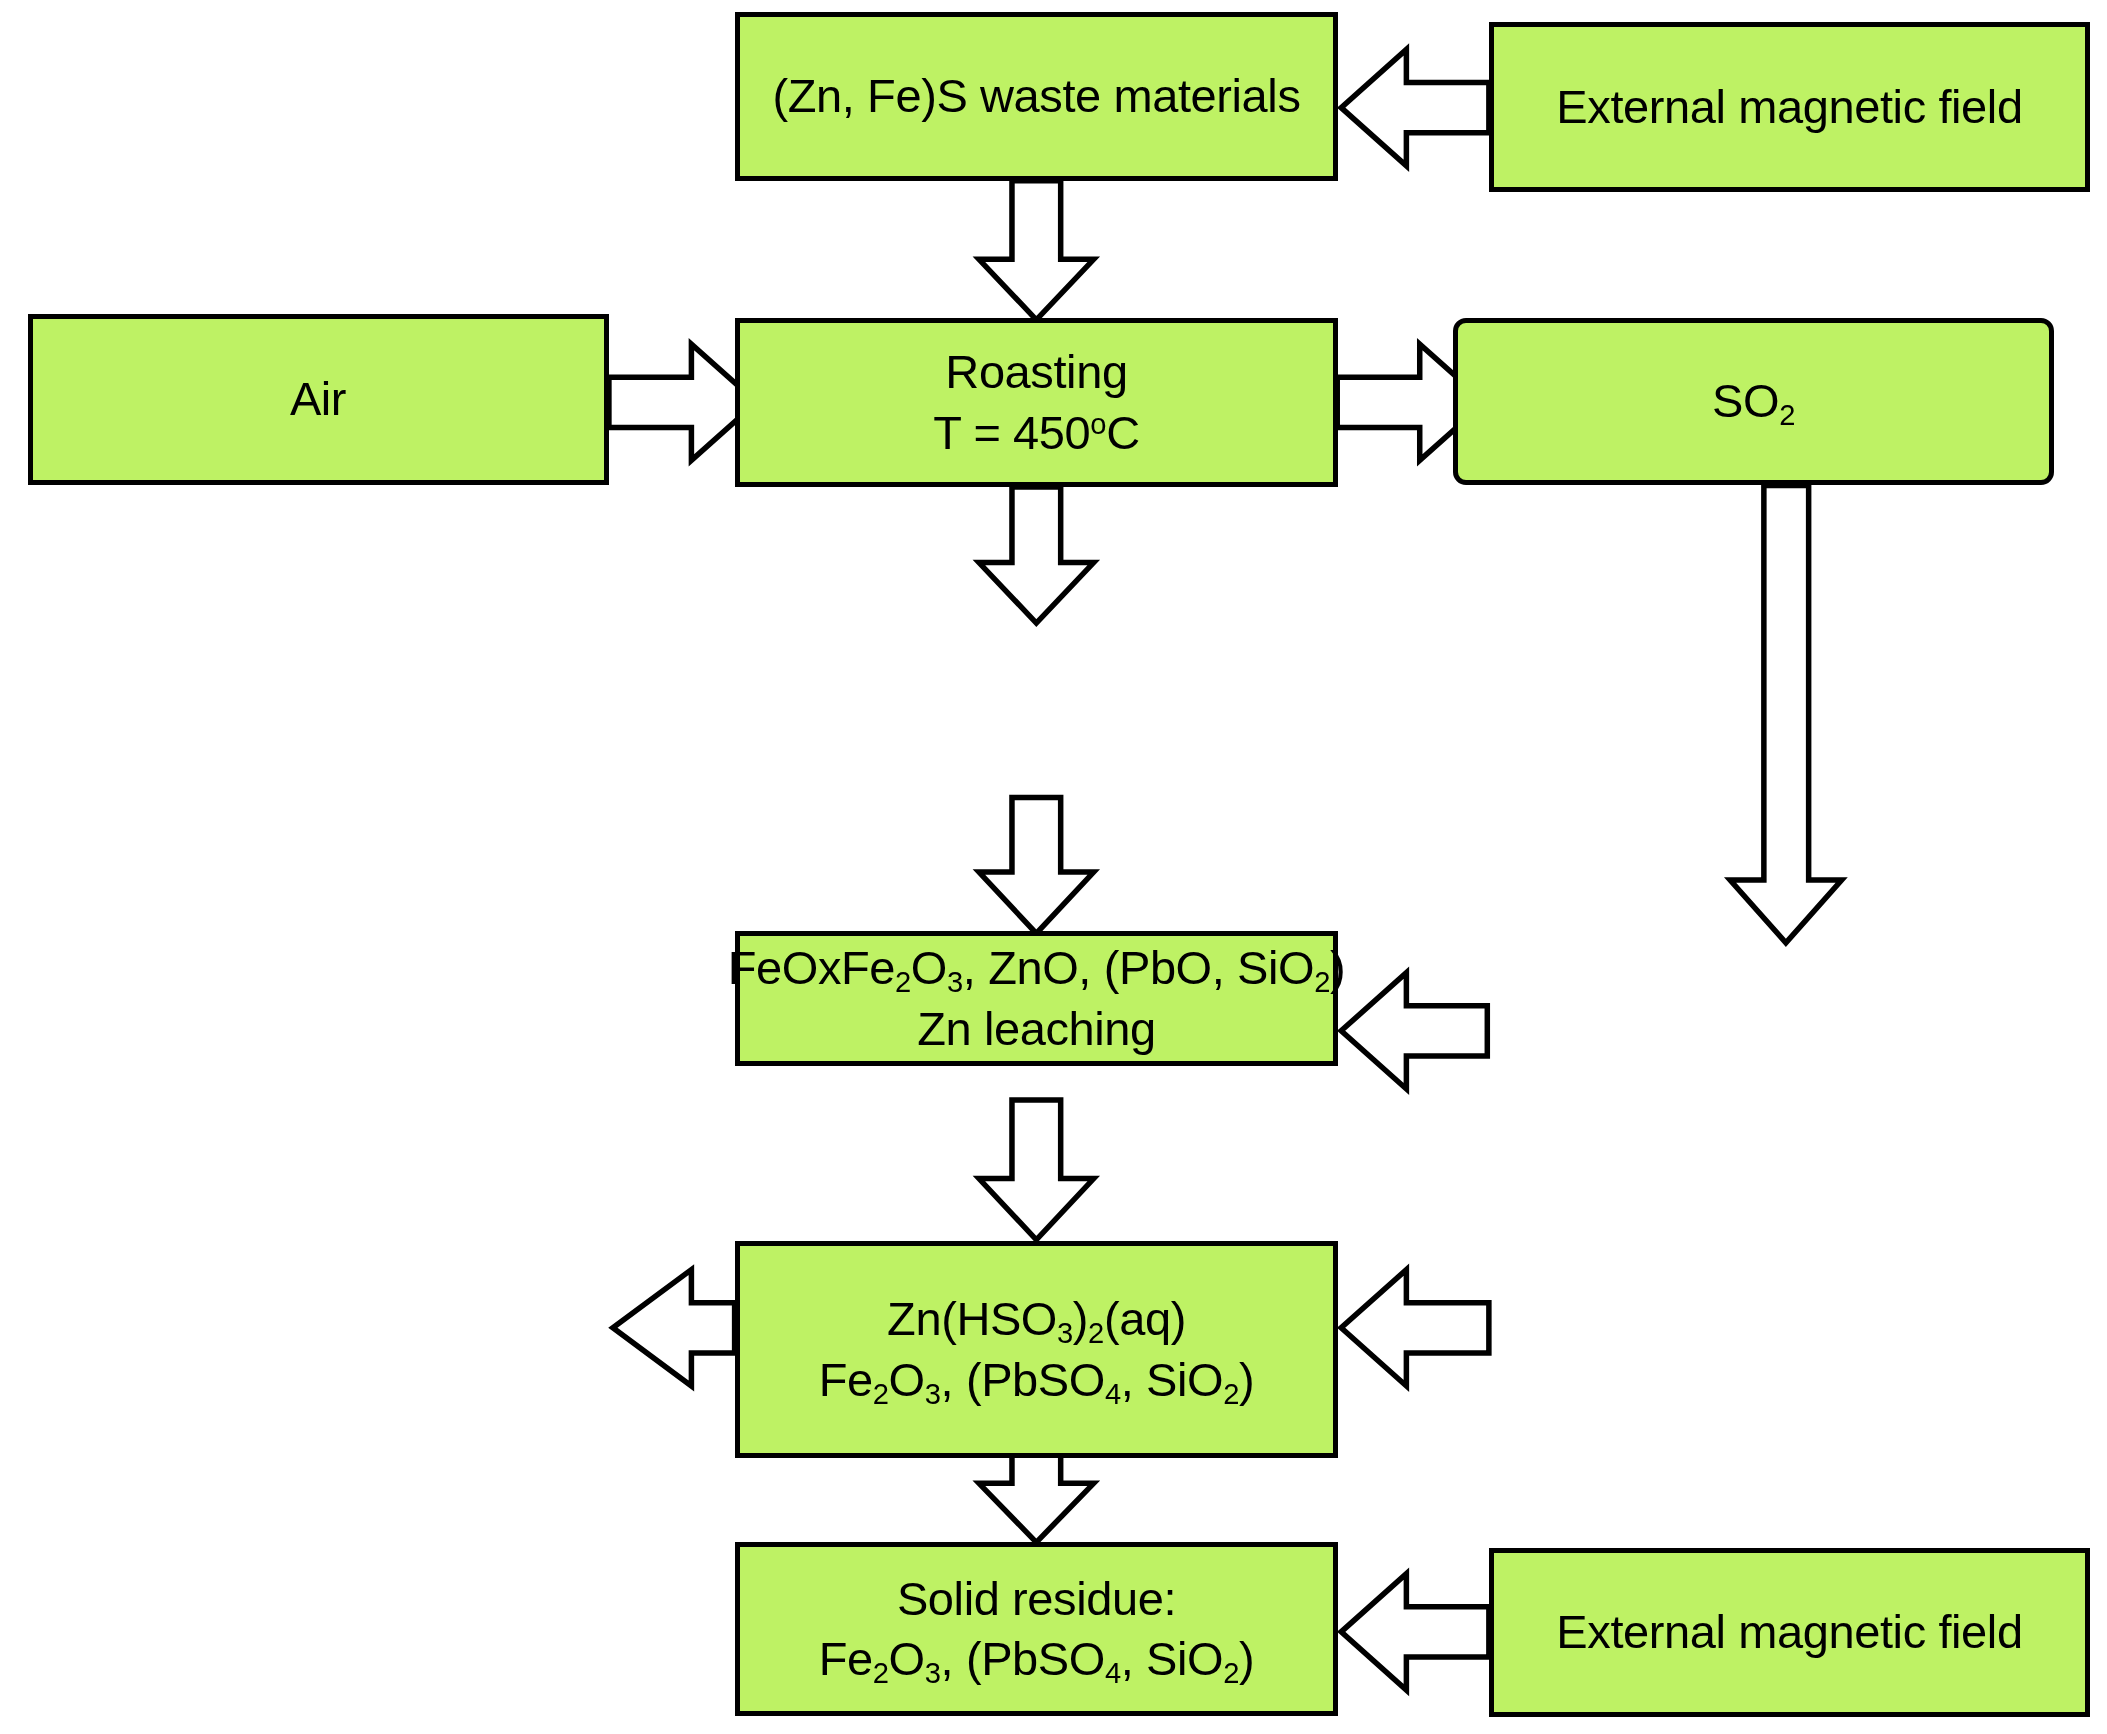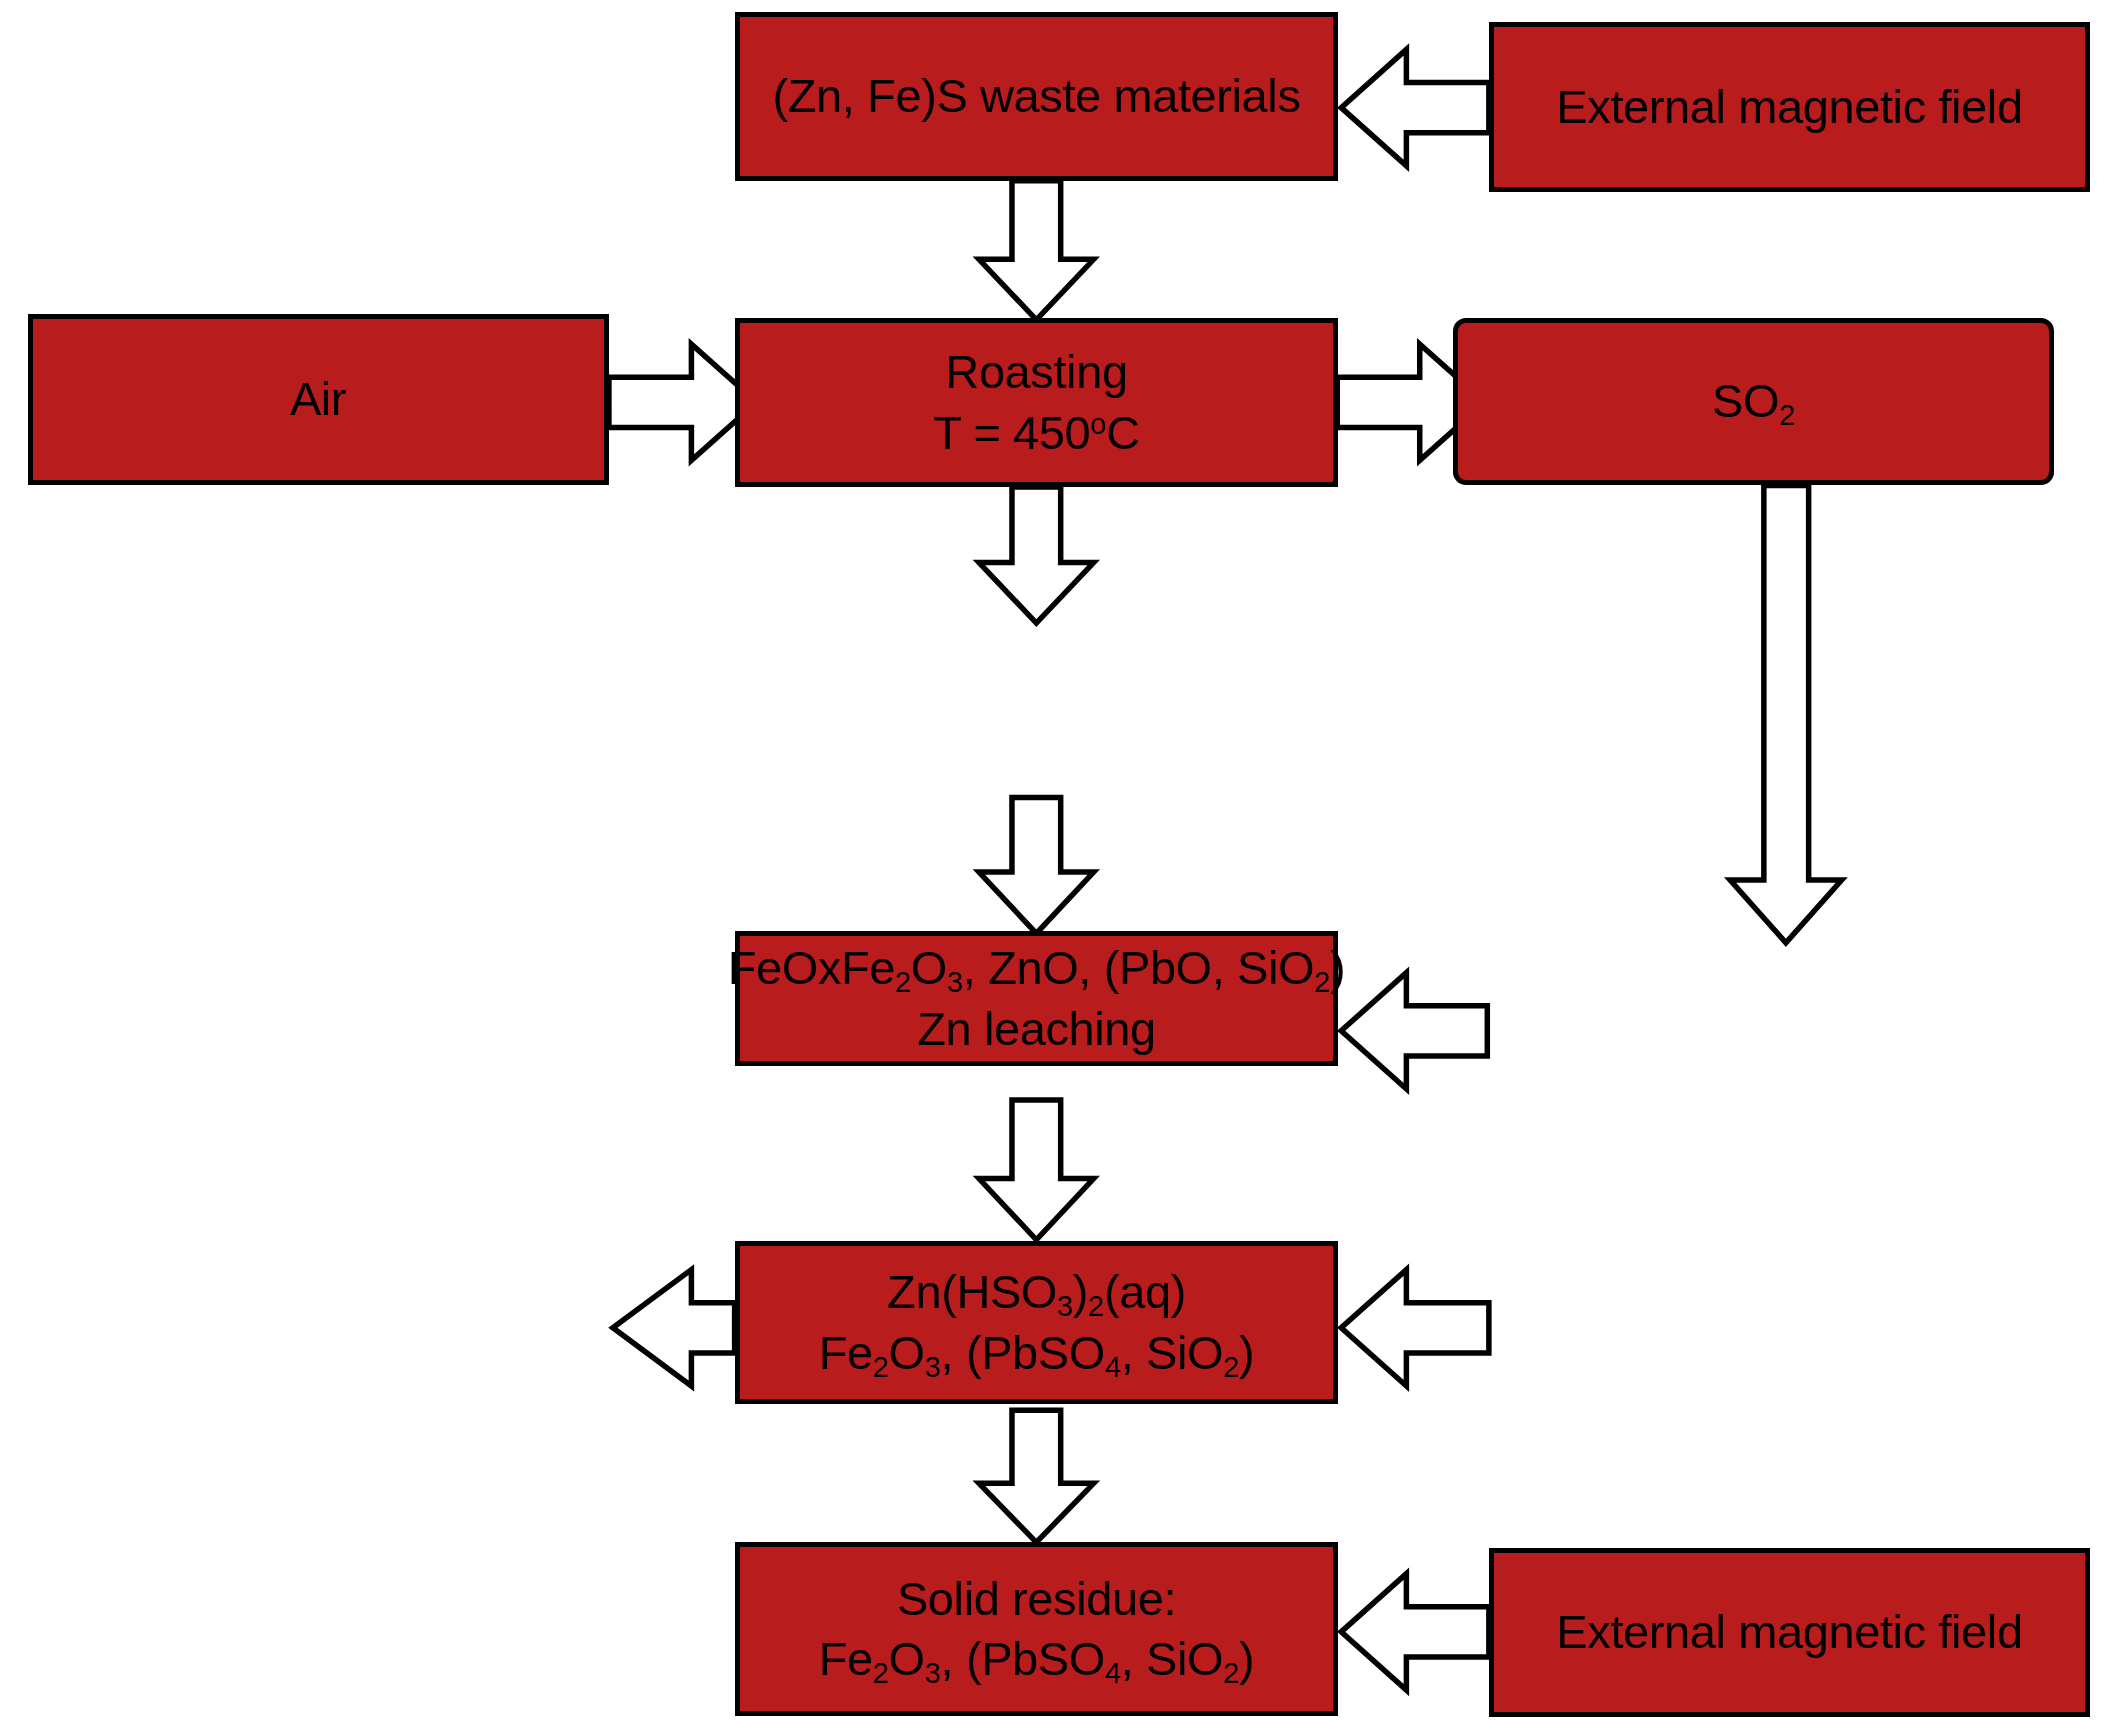--- a/index.html
+++ b/index.html
@@ -12,21 +12,21 @@
     width: 2108px;
     height: 1734px;
     background: #ffffff;
     font-family: "Liberation Sans", sans-serif;
     overflow: hidden;
   }
   .node {
     position: absolute;
     box-sizing: border-box;
     border: 5.5px solid #000000;
-    background: #b91c1c;
+    background: #bef264;
     display: flex;
     flex-direction: column;
     align-items: center;
     justify-content: center;
     text-align: center;
     color: #000000;
     font-size: 47px;
     line-height: 1.28;
     letter-spacing: -0.4px;
     padding: 0 11px;
@@ -114,21 +114,21 @@
     <div class="line">SO<sub>2</sub></div>
   </div>
 
 
   <div class="node" style="left:735px; top:931px; width:603px; height:135px;">
     <div class="line">FeOxFe<sub>2</sub>O<sub>3</sub>, ZnO, (PbO, SiO<sub>2</sub>)</div>
     <div class="line">Zn leaching</div>
   </div>
 
 
-  <div class="node" style="left:735px; top:1241px; width:603px; height:163px;">
+  <div class="node" style="left:735px; top:1241px; width:603px; height:217px;">
     <div class="line">Zn(HSO<sub>3</sub>)<sub>2</sub>(aq)</div>
     <div class="line">Fe<sub>2</sub>O<sub>3</sub>, (PbSO<sub>4</sub>, SiO<sub>2</sub>)</div>
   </div>
 
 
 
   <div class="node" style="left:735px; top:1542px; width:603px; height:174px;">
     <div class="line">Solid residue:</div>
     <div class="line">Fe<sub>2</sub>O<sub>3</sub>, (PbSO<sub>4</sub>, SiO<sub>2</sub>)</div>
   </div>

